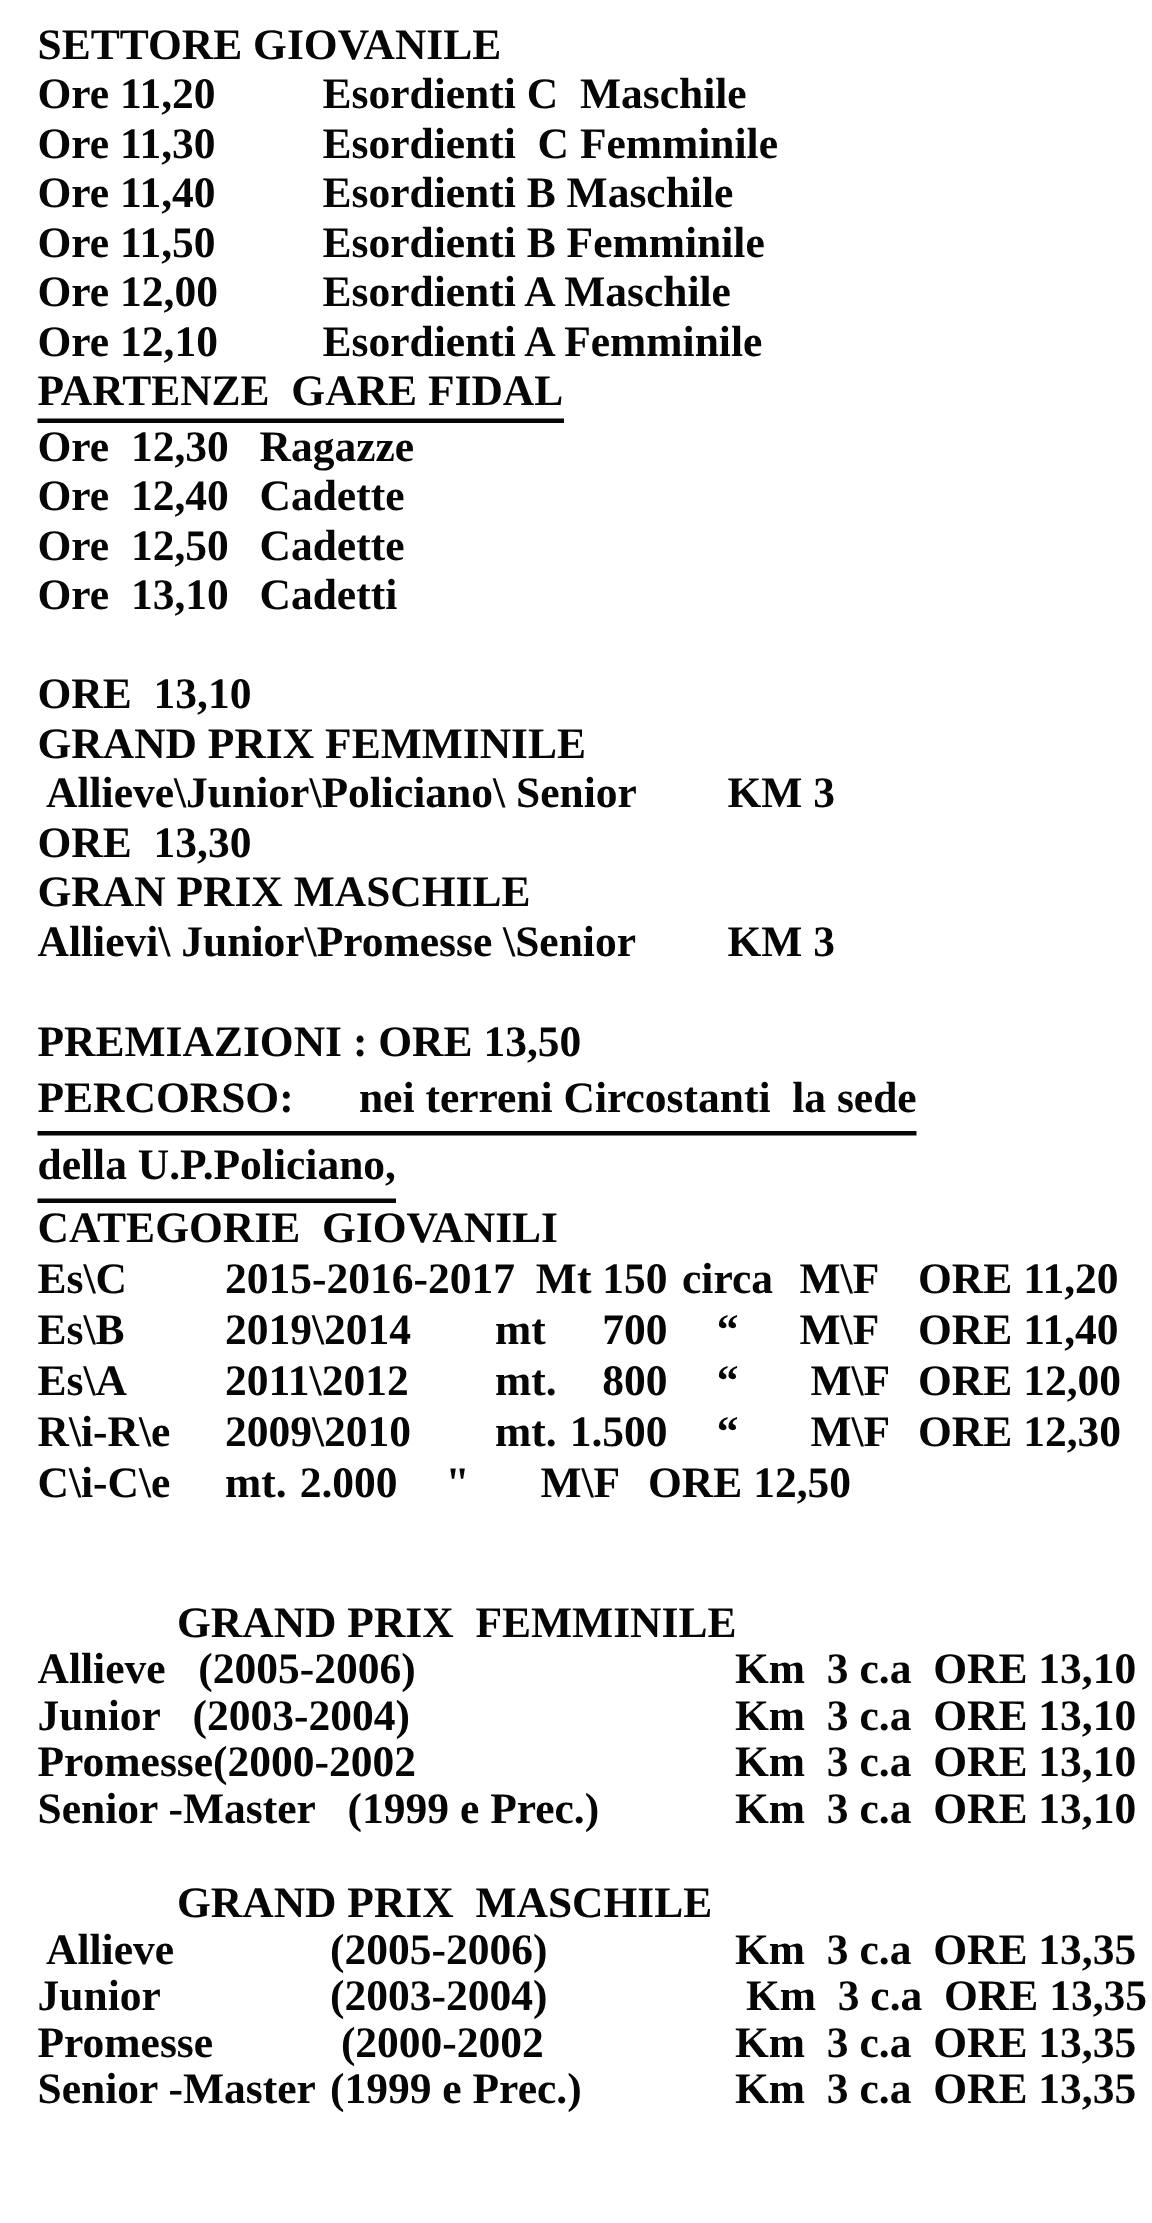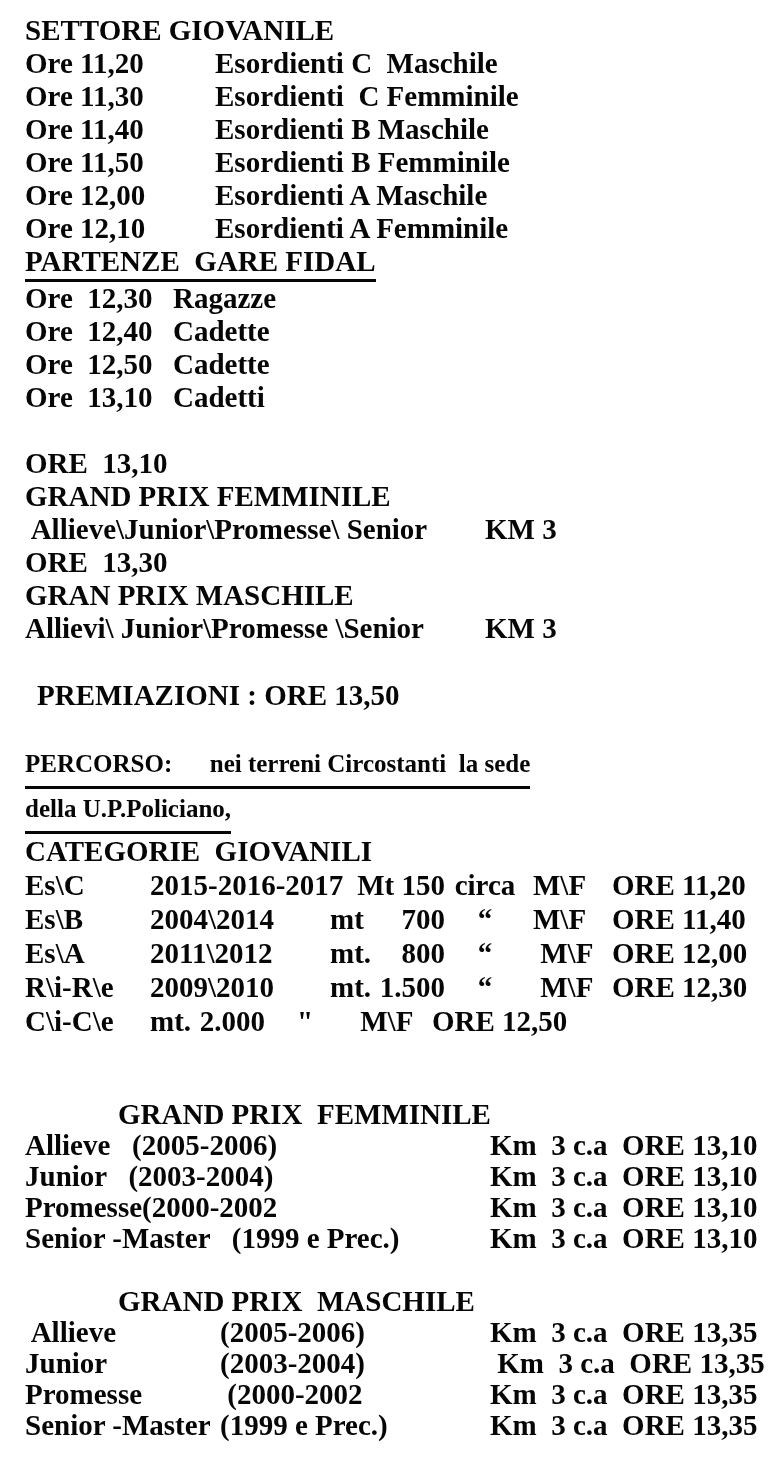--- a/index.html
+++ b/index.html
@@ -30,24 +30,24 @@
   
   .sec-b { }
   .uline { display: inline-block; border-bottom: 3px solid #060606; padding-bottom: 1px; }
   .sec-b .time { display: inline-block; width: 148px; white-space: pre; }
 
   
   .sec-c { margin-top: 33px; }
   .sec-c .left { display: inline-block; width: 460px; white-space: pre; }
 
   
-  .sec-d { margin-top: 34px; margin-left: 12px; }
-
-  
-  .sec-e { margin-top: 32px; font-size: 25px; line-height: 40px; }
+  .sec-d { margin-top: 34px; }
+
+  
+  .sec-e { font-size: 29px; line-height: 40px; }
   .sec-e .uline { border-bottom: 3px solid #060606; padding-bottom: 2px; }
 
   
   .sec-f { line-height: 34px; }
   .sec-f .c1 { width: 125px; white-space: pre; }
   .sec-f .c2 { width: 180px; white-space: pre; }
   .sec-f .c3 { width: 20px;  white-space: pre; }
   .sec-f .c4 { width: 95px;  white-space: pre; text-align: right; }
   .sec-f .c5 { width: 80px;  white-space: pre; text-align: center; }
   .sec-f .c6 { width: 87px;  white-space: pre; box-sizing: border-box; padding-left: 8px; }
@@ -112,21 +112,21 @@
     <div class="row">
       <span class="time">Ore  13,10</span>
       <span class="pre">Cadetti</span>
     </div>
   </div>
 
   <div class="sec-c">
     <div class="line">ORE  13,10</div>
     <div class="line">GRAND PRIX FEMMINILE</div>
     <div class="row">
-      <span class="left"> Allieve\Junior\Promesse\ Senior</span>
+      <span class="left"> Allieve\Junior\Policiano\ Senior</span>
       <span class="km">KM 3</span>
     </div>
     <div class="line">ORE  13,30</div>
     <div class="line">GRAN PRIX MASCHILE</div>
     <div class="row">
       <span class="left">Allievi\ Junior\Promesse \Senior</span>
       <span class="km">KM 3</span>
     </div>
   </div>
 
@@ -146,21 +146,21 @@
       <span class="c1">Es\C</span>
       <span class="c2">2015-2016-2017</span>
       <span class="c3"></span>
       <span class="c4">Mt 150</span>
       <span class="c5">circa</span>
       <span class="c6">M\F</span>
       <span class="c7">ORE 11,20</span>
     </div>
     <div class="row">
       <span class="c1">Es\B</span>
-      <span class="c2">2004\2014</span>
+      <span class="c2">2019\2014</span>
       <span class="c3">mt</span>
       <span class="c4">700</span>
       <span class="c5">“</span>
       <span class="c6">M\F</span>
       <span class="c7">ORE 11,40</span>
     </div>
     <div class="row">
       <span class="c1">Es\A</span>
       <span class="c2">2011\2012</span>
       <span class="c3">mt.</span>

